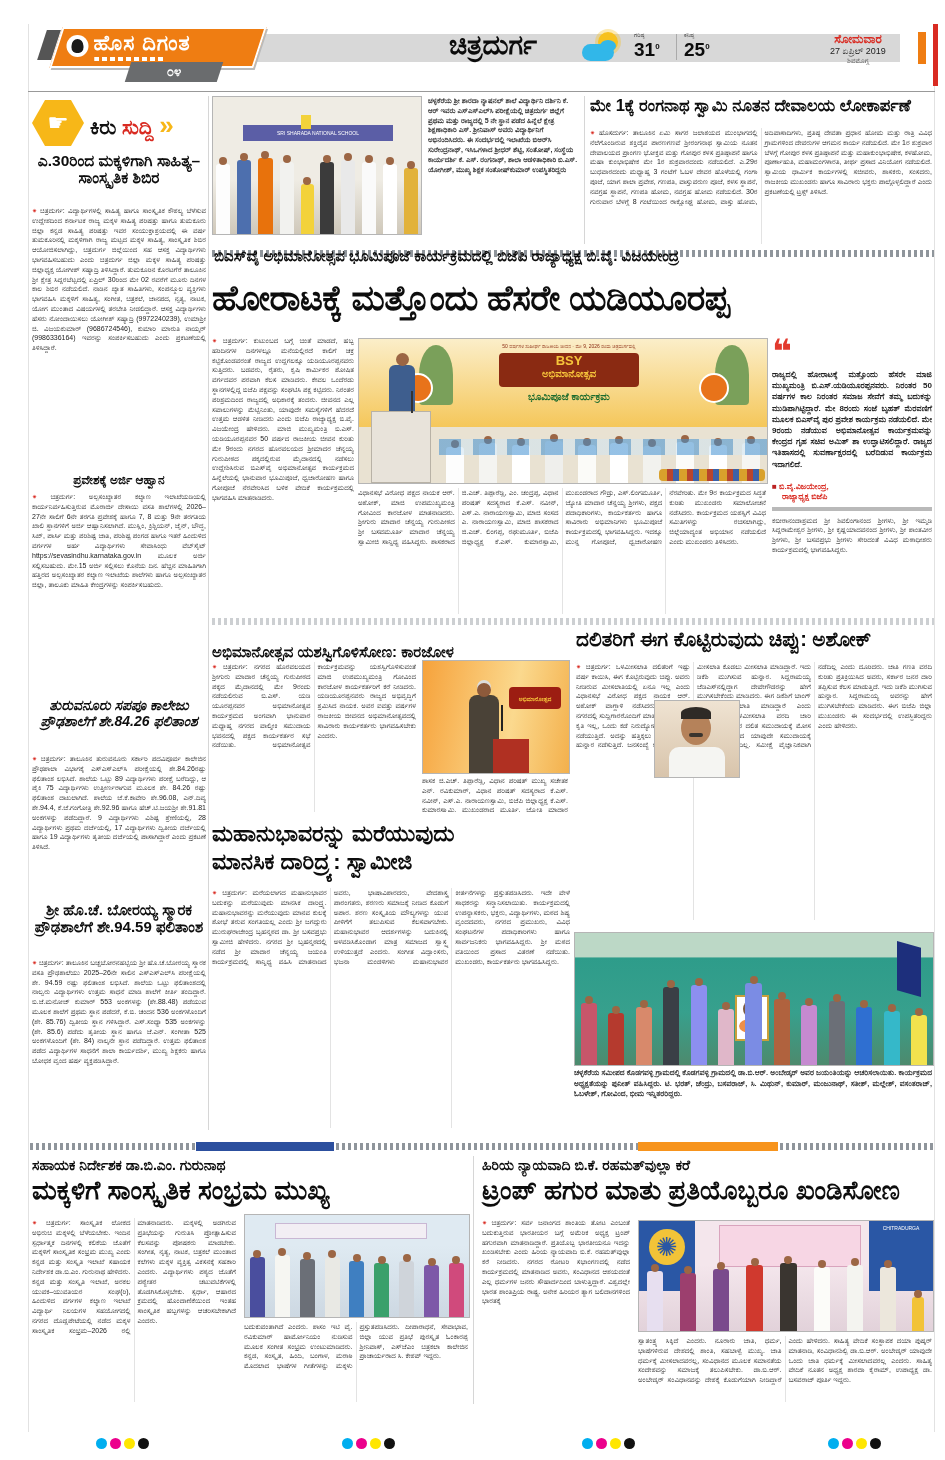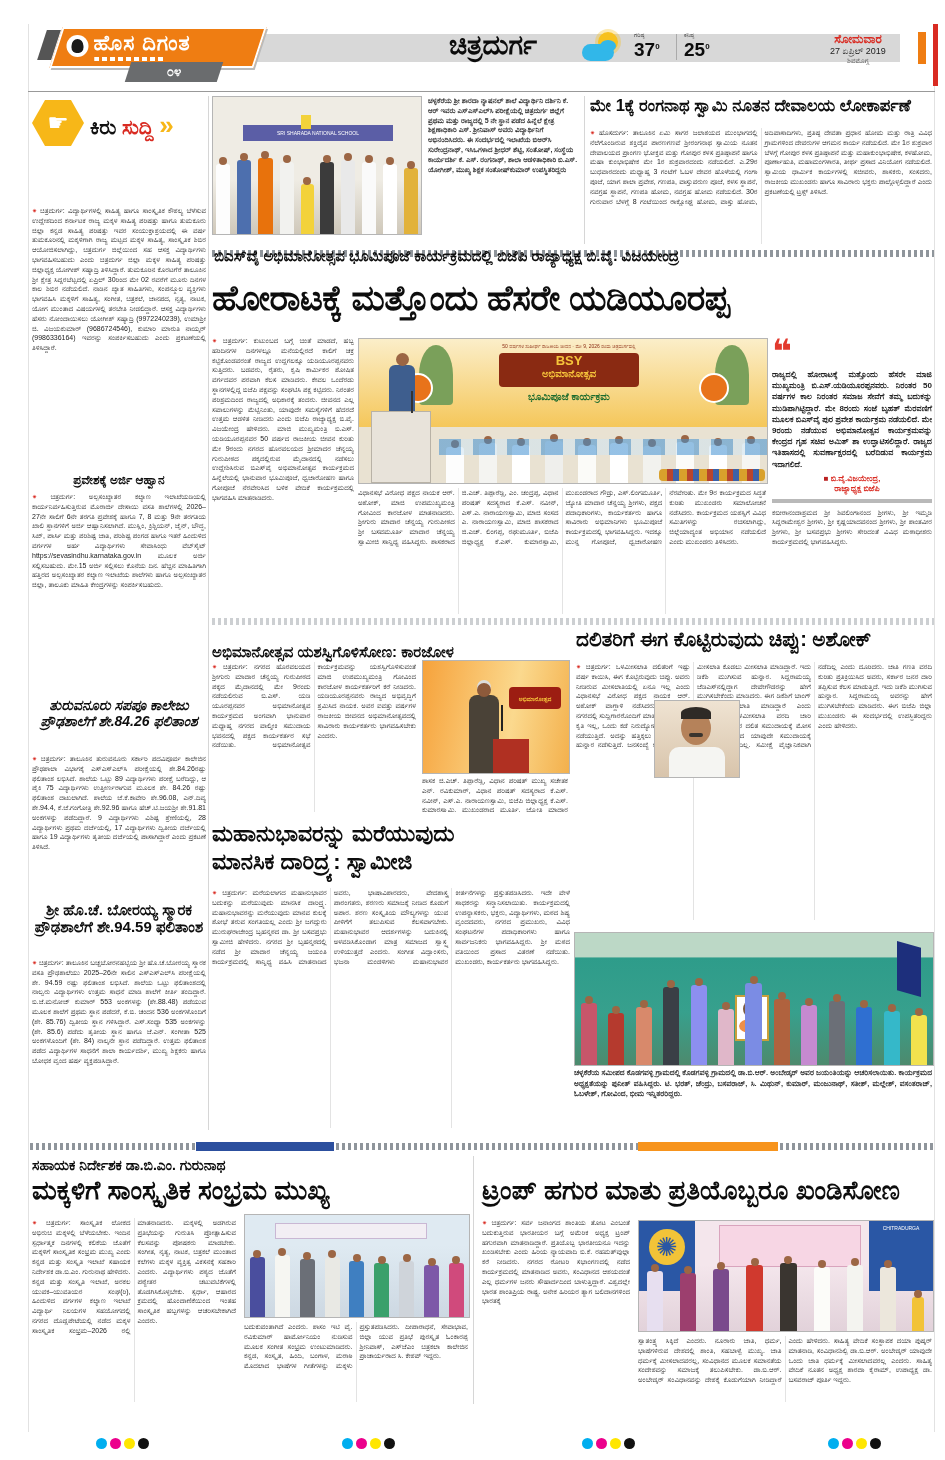--- a/index.html
+++ b/index.html
@@ -48,21 +48,21 @@
     </div>
     <div class="abs" style="left:350px;top:6px;width:230px;text-align:center;font-size:27px;font-weight:bold;color:#0c0c0c;">ಚಿತ್ರದುರ್ಗ</div>
 
     <div class="abs" style="left:552px;top:4px;width:52px;height:40px;">
       <div class="abs" style="left:18px;top:4px;width:20px;height:20px;border-radius:50%;background:#f7c11e;box-shadow:0 0 0 3px rgba(247,193,30,.35);"></div>
       <div class="abs" style="left:2px;top:16px;width:32px;height:17px;border-radius:10px;background:#31b7e9;"></div>
       <div class="abs" style="left:20px;top:12px;width:16px;height:12px;border-radius:50%;background:#31b7e9;"></div>
     </div>
     <div class="abs" style="left:606px;top:8px;width:36px;">
       <div style="font-size:6px;color:#333;">ಗರಿಷ್ಠ</div>
-      <div style="font-size:19px;font-weight:bold;color:#0c0c0c;"><span>37</span><sup style="font-size:8px;">0</sup></div>
+      <div style="font-size:19px;font-weight:bold;color:#0c0c0c;"><span>31</span><sup style="font-size:8px;">0</sup></div>
     </div>
     <div class="abs vline" style="left:648px;top:10px;height:26px;background:#aaa;"></div>
     <div class="abs" style="left:656px;top:8px;width:36px;">
       <div style="font-size:6px;color:#333;">ಕನಿಷ್ಠ</div>
       <div style="font-size:19px;font-weight:bold;color:#0c0c0c;"><span>25</span><sup style="font-size:8px;">0</sup></div>
     </div>
     <div class="abs" style="left:770px;top:8px;width:120px;text-align:center;">
       <div style="font-size:12px;font-weight:bold;color:#d92b22;">ಸೋಮವಾರ</div>
       <div style="font-size:9px;color:#222;">27 ಏಪ್ರಿಲ್ 2019</div>
       <div style="font-size:7px;color:#444;">ಶಿವಮೊಗ್ಗ</div>
@@ -75,20 +75,21 @@
   <div class="abs" style="left:32px;top:100px;width:174px;height:48px;">
     <div class="abs" style="left:0;top:0;width:52px;height:46px;background:#f7b718;clip-path:polygon(25% 0,75% 0,100% 50%,75% 100%,25% 100%,0 50%);color:#fff;font-size:24px;text-align:center;line-height:46px;">
       <span>☛</span>
     </div>
     <div class="abs" style="left:58px;top:10px;font-size:20px;font-weight:bold;text-align:right;">
       <span style="color:#111;">ಕಿರು</span>
       <span style="color:#d92b22;">ಸುದ್ದಿ</span>
       <span style="color:#f7b718;font-size:26px;">»</span>
     </div>
   </div>
+  <div class="abs hl center" style="left:32px;top:152px;width:174px;font-size:15.5px;">ಎ.30ರಿಂದ ಮಕ್ಕಳಿಗಾಗಿ ಸಾಹಿತ್ಯ–ಸಾಂಸ್ಕೃತಿಕ ಶಿಬಿರ</div>
   <div class="abs bt star" style="left:32px;top:206px;width:174px;height:262px;overflow:hidden;">ಚಿತ್ರದುರ್ಗ: ವಿದ್ಯಾರ್ಥಿಗಳಲ್ಲಿ ಸಾಹಿತ್ಯ ಹಾಗೂ ಸಾಂಸ್ಕೃತಿಕ ಕೌಶಲ್ಯ ಬೆಳೆಸುವ ಉದ್ದೇಶದಿಂದ ಕರ್ನಾಟಕ ರಾಜ್ಯ ಮಕ್ಕಳ ಸಾಹಿತ್ಯ ಪರಿಷತ್ತು ಹಾಗೂ ತುಮಕೂರು ಜಿಲ್ಲಾ ಕನ್ನಡ ಸಾಹಿತ್ಯ ಪರಿಷತ್ತು ಇವರ ಸಂಯುಕ್ತಾಶ್ರಯದಲ್ಲಿ ಈ ವರ್ಷ ತುಮಕೂರಿನಲ್ಲಿ ಮಕ್ಕಳಿಗಾಗಿ ರಾಜ್ಯ ಮಟ್ಟದ ಮಕ್ಕಳ ಸಾಹಿತ್ಯ, ಸಾಂಸ್ಕೃತಿಕ ಶಿಬಿರ ಆಯೋಜಿಸಲಾಗಿದ್ದು, ಚಿತ್ರದುರ್ಗ ಜಿಲ್ಲೆಯಿಂದ ಸಹ ಆಸಕ್ತ ವಿದ್ಯಾರ್ಥಿಗಳು ಭಾಗವಹಿಸಬಹುದು ಎಂದು ಚಿತ್ರದುರ್ಗ ಜಿಲ್ಲಾ ಮಕ್ಕಳ ಸಾಹಿತ್ಯ ಪರಿಷತ್ತು ಜಿಲ್ಲಾಧ್ಯಕ್ಷ ಯೋಗೀಶ್ ಸಹ್ಯಾದ್ರಿ ತಿಳಿಸಿದ್ದಾರೆ. ತುಮಕೂರಿನ ಕೊರಟಗೆರೆ ತಾಲೂಕಿನ ಶ್ರೀ ಕ್ಷೇತ್ರ ಸಿದ್ದರಬೆಟ್ಟದಲ್ಲಿ ಏಪ್ರಿಲ್ 30ರಿಂದ ಮೇ 02 ರವರೆಗೆ ಮೂರು ದಿನಗಳ ಕಾಲ ಶಿಬಿರ ನಡೆಯಲಿದೆ. ನಾಡಿನ ಖ್ಯಾತ ಸಾಹಿತಿಗಳು, ಸಂಪನ್ಮೂಲ ವ್ಯಕ್ತಿಗಳು ಭಾಗವಹಿಸಿ ಮಕ್ಕಳಿಗೆ ಸಾಹಿತ್ಯ, ಸಂಗೀತ, ಚಿತ್ರಕಲೆ, ಜಾನಪದ, ನೃತ್ಯ, ನಾಟಕ, ಯೋಗ ಮುಂತಾದ ವಿಷಯಗಳಲ್ಲಿ ತರಬೇತಿ ನೀಡಲಿದ್ದಾರೆ. ಆಸಕ್ತ ವಿದ್ಯಾರ್ಥಿಗಳು ಹೆಸರು ನೋಂದಾಯಿಸಲು ಯೋಗೀಶ್ ಸಹ್ಯಾದ್ರಿ (9972240239), ಉಮಾಶ್ರೀ ಜಿ. ವಿಜಯಕುಮಾರ್ (9686724546), ಕುಮಾರಿ ಮಾರುತಿ ನಾಯ್ಕರ್ (9986336164) ಇವರನ್ನು ಸಂಪರ್ಕಿಸಬಹುದು ಎಂದು ಪ್ರಕಟಣೆಯಲ್ಲಿ ತಿಳಿಸಿದ್ದಾರೆ.</div>
   <div class="abs hl center" style="left:32px;top:474px;width:174px;font-size:12px;">ಪ್ರವೇಶಕ್ಕೆ ಅರ್ಜಿ ಆಹ್ವಾನ</div>
   <div class="abs bt star" style="left:32px;top:492px;width:174px;height:200px;overflow:hidden;">ಚಿತ್ರದುರ್ಗ: ಅಲ್ಪಸಂಖ್ಯಾತರ ಕಲ್ಯಾಣ ಇಲಾಖೆಯಡಿಯಲ್ಲಿ ಕಾರ್ಯನಿರ್ವಹಿಸುತ್ತಿರುವ ಮೊರಾರ್ಜಿ ದೇಸಾಯಿ ವಸತಿ ಶಾಲೆಗಳಲ್ಲಿ 2026–27ನೇ ಸಾಲಿಗೆ 6ನೇ ತರಗತಿ ಪ್ರವೇಶಕ್ಕೆ ಹಾಗೂ 7, 8 ಮತ್ತು 9ನೇ ತರಗತಿಯ ಖಾಲಿ ಸ್ಥಾನಗಳಿಗೆ ಅರ್ಜಿ ಆಹ್ವಾನಿಸಲಾಗಿದೆ. ಮುಸ್ಲಿಂ, ಕ್ರಿಶ್ಚಿಯನ್, ಜೈನ್, ಬೌದ್ಧ, ಸಿಖ್, ಪಾರ್ಸಿ ಮತ್ತು ಪರಿಶಿಷ್ಟ ಜಾತಿ, ಪರಿಶಿಷ್ಟ ಪಂಗಡ ಹಾಗೂ ಇತರೆ ಹಿಂದುಳಿದ ವರ್ಗಗಳ ಅರ್ಹ ವಿದ್ಯಾರ್ಥಿಗಳು ಸೇವಾಸಿಂಧು ವೆಬ್‌ಸೈಟ್ https://sevasindhu.karnataka.gov.in ಮೂಲಕ ಅರ್ಜಿ ಸಲ್ಲಿಸಬಹುದು. ಮೇ.15 ಅರ್ಜಿ ಸಲ್ಲಿಸಲು ಕೊನೆಯ ದಿನ. ಹೆಚ್ಚಿನ ಮಾಹಿತಿಗಾಗಿ ಹತ್ತಿರದ ಅಲ್ಪಸಂಖ್ಯಾತರ ಕಲ್ಯಾಣ ಇಲಾಖೆಯ ಶಾಲೆಗಳು ಹಾಗೂ ಅಲ್ಪಸಂಖ್ಯಾತರ ಜಿಲ್ಲಾ, ತಾಲೂಕು ಮಾಹಿತಿ ಕೇಂದ್ರಗಳನ್ನು ಸಂಪರ್ಕಿಸಬಹುದು.</div>
   <div class="abs hl center" style="left:32px;top:698px;width:174px;font-size:14px;font-style:italic;">ತುರುವನೂರು ಸಪಪೂ ಕಾಲೇಜು ಪ್ರೌಢಶಾಲೆಗೆ ಶೇ.84.26 ಫಲಿತಾಂಶ</div>
   <div class="abs bt star" style="left:32px;top:754px;width:174px;height:144px;overflow:hidden;">ಚಿತ್ರದುರ್ಗ: ತಾಲೂಕಿನ ತುರುವನೂರು ಸರ್ಕಾರಿ ಪದವಿಪೂರ್ವ ಕಾಲೇಜಿನ ಪ್ರೌಢಶಾಲಾ ವಿಭಾಗಕ್ಕೆ ಎಸ್‌ಎಸ್‌ಎಲ್‌ಸಿ ಪರೀಕ್ಷೆಯಲ್ಲಿ ಶೇ.84.26ರಷ್ಟು ಫಲಿತಾಂಶ ಲಭಿಸಿದೆ. ಶಾಲೆಯ ಒಟ್ಟು 89 ವಿದ್ಯಾರ್ಥಿಗಳು ಪರೀಕ್ಷೆ ಬರೆದಿದ್ದು, ಆ ಪೈಕಿ 75 ವಿದ್ಯಾರ್ಥಿಗಳು ಉತ್ತೀರ್ಣರಾಗುವ ಮೂಲಕ ಶೇ. 84.26 ರಷ್ಟು ಫಲಿತಾಂಶ ದಾಖಲಾಗಿದೆ. ಶಾಲೆಯ ಜೆ.ಕೆ.ಕಾವೇರಿ ಶೇ.96.08, ಎನ್.ದಿವ್ಯ ಶೇ.94.4, ಕೆ.ಜೆ.ಗಂಗೋತ್ರಿ ಶೇ.92.96 ಹಾಗೂ ಹೆಚ್.ಟಿ.ಜಯಶ್ರೀ ಶೇ.91.81 ಅಂಕಗಳನ್ನು ಪಡೆದಿದ್ದಾರೆ. 9 ವಿದ್ಯಾರ್ಥಿಗಳು ವಿಶಿಷ್ಟ ಶ್ರೇಣಿಯಲ್ಲಿ, 28 ವಿದ್ಯಾರ್ಥಿಗಳು ಪ್ರಥಮ ದರ್ಜೆಯಲ್ಲಿ, 17 ವಿದ್ಯಾರ್ಥಿಗಳು ದ್ವಿತೀಯ ದರ್ಜೆಯಲ್ಲಿ ಹಾಗೂ 19 ವಿದ್ಯಾರ್ಥಿಗಳು ತೃತೀಯ ದರ್ಜೆಯಲ್ಲಿ ಪಾಸಾಗಿದ್ದಾರೆ ಎಂದು ಪ್ರಕಟಣೆ ತಿಳಿಸಿದೆ.</div>
   <div class="abs hl center" style="left:32px;top:902px;width:174px;font-size:15px;">ಶ್ರೀ ಹೊ.ಚೆ. ಬೋರಯ್ಯ ಸ್ಮಾರಕ ಪ್ರೌಢಶಾಲೆಗೆ ಶೇ.94.59 ಫಲಿತಾಂಶ</div>
   <div class="abs bt star" style="left:32px;top:958px;width:174px;height:172px;overflow:hidden;">ಚಿತ್ರದುರ್ಗ: ತಾಲೂಕಿನ ಬಚ್ಚಬೋರನಹಟ್ಟಿಯ ಶ್ರೀ ಹೊ.ಚೆ.ಬೋರಯ್ಯ ಸ್ಮಾರಕ ವಸತಿ ಪ್ರೌಢಶಾಲೆಯು 2025–26ನೇ ಸಾಲಿನ ಎಸ್‌ಎಸ್‌ಎಲ್‌ಸಿ ಪರೀಕ್ಷೆಯಲ್ಲಿ ಶೇ. 94.59 ರಷ್ಟು ಫಲಿತಾಂಶ ಲಭಿಸಿದೆ. ಶಾಲೆಯ ಒಟ್ಟು ಫಲಿತಾಂಶದಲ್ಲಿ ನಾಲ್ವರು ವಿದ್ಯಾರ್ಥಿಗಳು ಉತ್ತಮ ಸಾಧನೆ ಮಾಡಿ ಶಾಲೆಗೆ ಕೀರ್ತಿ ತಂದಿದ್ದಾರೆ. ಬಿ.ಜೆ.ಮನೋಜ್ ಕುಮಾರ್ 553 ಅಂಕಗಳನ್ನು (ಶೇ.88.48) ಪಡೆಯುವ ಮೂಲಕ ಶಾಲೆಗೆ ಪ್ರಥಮ ಸ್ಥಾನ ಪಡೆದರೆ, ಕೆ.ಬಿ. ಚಂದನ 536 ಅಂಕಗಳೊಂದಿಗೆ (ಶೇ. 85.76) ದ್ವಿತೀಯ ಸ್ಥಾನ ಗಳಿಸಿದ್ದಾರೆ. ಎಸ್.ಸಂಧ್ಯಾ 535 ಅಂಕಗಳನ್ನು (ಶೇ. 85.6) ಪಡೆದು ತೃತೀಯ ಸ್ಥಾನ ಹಾಗೂ ಜೆ.ಎನ್. ಸಂಗೀತಾ 525 ಅಂಕಗಳೊಂದಿಗೆ (ಶೇ. 84) ನಾಲ್ಕನೇ ಸ್ಥಾನ ಪಡೆದಿದ್ದಾರೆ. ಉತ್ತಮ ಫಲಿತಾಂಶ ಪಡೆದ ವಿದ್ಯಾರ್ಥಿಗಳ ಸಾಧನೆಗೆ ಶಾಲಾ ಕಾರ್ಯದರ್ಶಿ, ಮುಖ್ಯ ಶಿಕ್ಷಕರು ಹಾಗೂ ಬೋಧಕ ವೃಂದ ಹರ್ಷ ವ್ಯಕ್ತಪಡಿಸಿದ್ದಾರೆ.</div>
   <div class="abs vline" style="left:208px;top:96px;height:1034px;"></div>
 
   <div class="abs photo" style="left:212px;top:96px;width:208px;height:137px;background:linear-gradient(#efece4 60%,#cfc8ba);">
@@ -194,21 +195,21 @@
     </div>
     <div class="abs" style="left:80px;bottom:28px;right:0;height:16px;background:repeating-linear-gradient(90deg,#3f8fd1 0 22px,#cfe4f2 22px 34px);opacity:.55;"></div>
     <div class="abs" style="left:300px;bottom:2px;width:106px;height:12px;background:repeating-linear-gradient(90deg,#d9a12c 0 8px,#b8442c 8px 14px,#3b62a8 14px 20px);border-radius:4px;"></div>
   </div>
 
   <div class="abs bt cols4" style="left:358px;top:488px;width:408px;height:126px;overflow:hidden;">ವಿಧಾನಸಭೆ ವಿರೋಧ ಪಕ್ಷದ ನಾಯಕ ಆರ್. ಅಶೋಕ್, ಮಾಜಿ ಉಪಮುಖ್ಯಮಂತ್ರಿ ಗೋವಿಂದ ಕಾರಜೋಳ ಮಾತನಾಡಿದರು. ಶ್ರೀಗುರು ಮಾದಾರ ಚೆನ್ನಯ್ಯ ಗುರುಪೀಠದ ಶ್ರೀ ಬಸವಮೂರ್ತಿ ಮಾದಾರ ಚೆನ್ನಯ್ಯ ಸ್ವಾಮೀಜಿ ಸಾನ್ನಿಧ್ಯ ವಹಿಸಿದ್ದರು. ಶಾಸಕರಾದ ಜಿ.ಎಚ್. ತಿಪ್ಪಾರೆಡ್ಡಿ, ಎಂ. ಚಂದ್ರಪ್ಪ, ವಿಧಾನ ಪರಿಷತ್ ಸದಸ್ಯರಾದ ಕೆ.ಎಸ್. ನವೀನ್, ಎಸ್.ಎ. ನಾರಾಯಣಸ್ವಾಮಿ, ಮಾಜಿ ಸಂಸದ ಎ. ನಾರಾಯಣಸ್ವಾಮಿ, ಮಾಜಿ ಶಾಸಕರಾದ ಜಿ.ಎಚ್. ಲಿಂಗಪ್ಪ, ರಘುಮೂರ್ತಿ, ಬಿಜೆಪಿ ಜಿಲ್ಲಾಧ್ಯಕ್ಷ ಕೆ.ಎಸ್. ಕುಮಾರಸ್ವಾಮಿ, ಮುಖಂಡರಾದ ಗೌಡ್ರು, ಎಸ್.ಲಿಂಗಮೂರ್ತಿ, ಜ್ಯೋತಿ ಮಾದಾರ ಚೆನ್ನಯ್ಯ ಶ್ರೀಗಳು, ಪಕ್ಷದ ಪದಾಧಿಕಾರಿಗಳು, ಕಾರ್ಯಕರ್ತರು ಹಾಗೂ ಸಾವಿರಾರು ಅಭಿಮಾನಿಗಳು ಭೂಮಿಪೂಜೆ ಕಾರ್ಯಕ್ರಮದಲ್ಲಿ ಭಾಗವಹಿಸಿದ್ದರು. ಇದಕ್ಕೂ ಮುನ್ನ ಗೋಪೂಜೆ, ಧ್ವಜಾರೋಹಣ ನೆರವೇರಿತು. ಮೇ 9ರ ಕಾರ್ಯಕ್ರಮದ ಸಿದ್ಧತೆ ಕುರಿತು ಮುಖಂಡರು ಸಮಾಲೋಚನೆ ನಡೆಸಿದರು. ಕಾರ್ಯಕ್ರಮದ ಯಶಸ್ಸಿಗೆ ವಿವಿಧ ಸಮಿತಿಗಳನ್ನು ರಚಿಸಲಾಗಿದ್ದು, ಜಿಲ್ಲೆಯಾದ್ಯಂತ ಅಭಿಯಾನ ನಡೆಯಲಿದೆ ಎಂದು ಮುಖಂಡರು ತಿಳಿಸಿದರು.</div>
 
   <div class="abs" style="left:772px;top:338px;width:160px;">
     <span class="qmark">❝</span>
     <div class="bt" style="font-size:8px;font-weight:bold;color:#222;margin-top:2px;">ರಾಜ್ಯದಲ್ಲಿ ಹೋರಾಟಕ್ಕೆ ಮತ್ತೊಂದು ಹೆಸರೇ ಮಾಜಿ ಮುಖ್ಯಮಂತ್ರಿ ಬಿ.ಎಸ್.ಯಡಿಯೂರಪ್ಪನವರು. ನಿರಂತರ 50 ವರ್ಷಗಳ ಕಾಲ ನಿರಂತರ ಸಮಾಜ ಸೇವೆಗೆ ತಮ್ಮ ಬದುಕನ್ನು ಮುಡಿಪಾಗಿಟ್ಟಿದ್ದಾರೆ. ಮೇ 8ರಂದು ಸಂಜೆ ಬೃಹತ್ ಮೆರವಣಿಗೆ ಮೂಲಕ ಬಿಎಸ್‌ವೈ ಪುರ ಪ್ರವೇಶ ಕಾರ್ಯಕ್ರಮ ನಡೆಯಲಿದೆ. ಮೇ 9ರಂದು ನಡೆಯುವ ಅಭಿಮಾನೋತ್ಸವ ಕಾರ್ಯಕ್ರಮವನ್ನು ಕೇಂದ್ರದ ಗೃಹ ಸಚಿವ ಅಮಿತ್ ಶಾ ಉದ್ಘಾಟಿಸಲಿದ್ದಾರೆ. ರಾಜ್ಯದ ಇತಿಹಾಸದಲ್ಲಿ ಸುವರ್ಣಾಕ್ಷರದಲ್ಲಿ ಬರೆದಿಡುವ ಕಾರ್ಯಕ್ರಮ ಇದಾಗಲಿದೆ.</div>
-    <div style="margin-top:4px;font-size:8px;font-weight:bold;color:#d92b22;text-align:center;">
+    <div style="margin-top:12px;font-size:8px;font-weight:bold;color:#d92b22;">
       <span style="color:#b22;">■</span>
       <span>ಬಿ.ವೈ.ವಿಜಯೇಂದ್ರ,</span><br>
       <span style="padding-left:10px;">ರಾಜ್ಯಾಧ್ಯಕ್ಷ ಬಿಜೆಪಿ</span>
     </div>
     <div style="height:4px;background:#b9b9b9;margin:5px 0;"></div>
     <div class="bt">ಕಬೀರಾನಂದಾಶ್ರಮದ ಶ್ರೀ ಶಿವಲಿಂಗಾನಂದ ಶ್ರೀಗಳು, ಶ್ರೀ ಇಮ್ಮಡಿ ಸಿದ್ದರಾಮೇಶ್ವರ ಶ್ರೀಗಳು, ಶ್ರೀ ಕೃಷ್ಣಯಾದವನಂದ ಶ್ರೀಗಳು, ಶ್ರೀ ಶಾಂತವೀರ ಶ್ರೀಗಳು, ಶ್ರೀ ಬಸವಪ್ರಭು ಶ್ರೀಗಳು ಸೇರಿದಂತೆ ವಿವಿಧ ಮಠಾಧೀಶರು ಕಾರ್ಯಕ್ರಮದಲ್ಲಿ ಭಾಗವಹಿಸಿದ್ದರು.</div>
   </div>
 
   <div class="abs ticks" style="left:212px;top:618px;width:722px;opacity:.45;"></div>
 
@@ -323,20 +324,21 @@
           <i></i>
         </span>
       <span class="pp" style="width:15px;height:54px;background:#d04a7c;">
           <i></i>
         </span>
     </div>
   </div>
   <div class="abs bt cols2" style="left:244px;top:1322px;width:224px;height:80px;overflow:hidden;">ಬದುಕುವಂತಾಗಿದೆ ಎಂದರು. ಶಾಸಂ ಇಟಿ ವೈ. ರವಿಕುಮಾರ್ ಹಾರ್ಮೋನಿಯಂ ನುಡಿಸುವ ಮೂಲಕ ಸಂಗೀತ ಸಂಭ್ರಮ ಉಂಟುಮಾಡಿದರು. ಕನ್ನಡ, ಸಂಸ್ಕೃತ, ಹಿಂದಿ, ಬಂಗಾಳ, ಮರಾಠಿ ಮೊದಲಾದ ಭಾಷೆಗಳ ಗೀತೆಗಳನ್ನು ಮಕ್ಕಳು ಪ್ರಸ್ತುತಪಡಿಸಿದರು. ದೀಪಾರಾಧನೆ, ಸೇವಾಭಾವ, ಜಿಲ್ಲಾ ಯುವ ಪ್ರತಿಭೆ ಪುರಸ್ಕೃತ ಓಂಕಾರಪ್ಪ ಶ್ರೀನಿವಾಸ್, ಎಸ್‌ಜೆಎಂ ಚಿತ್ರಕಲಾ ಕಾಲೇಜಿನ ಪ್ರಾಚಾರ್ಯರಾದ ಸಿ. ಕೇಶವ್ ಇದ್ದರು.</div>
   <div class="abs vline" style="left:473px;top:1156px;height:248px;"></div>
 
+  <div class="abs hl" style="left:482px;top:1158px;width:450px;font-size:14px;">ಹಿರಿಯ ನ್ಯಾಯವಾದಿ ಬಿ.ಕೆ. ರಹಮತ್‌ವುಲ್ಲಾ ಕರೆ</div>
   <div class="abs hl" style="left:482px;top:1176px;width:450px;font-size:26px;">ಟ್ರಂಪ್ ಹಗುರ ಮಾತು ಪ್ರತಿಯೊಬ್ಬರೂ ಖಂಡಿಸೋಣ</div>
   <div class="abs bt star" style="left:482px;top:1218px;width:148px;height:184px;overflow:hidden;">ಚಿತ್ರದುರ್ಗ: ಸರ್ವ ಜನಾಂಗದ ಶಾಂತಿಯ ತೋಟ ಎಂಬಂತೆ ಬದುಕುತ್ತಿರುವ ಭಾರತೀಯರ ಬಗ್ಗೆ ಅಮೆರಿಕ ಅಧ್ಯಕ್ಷ ಟ್ರಂಪ್ ಹಗುರವಾಗಿ ಮಾತನಾಡಿದ್ದಾರೆ. ಪ್ರತಿಯೊಬ್ಬ ಭಾರತೀಯನೂ ಇದನ್ನು ಖಂಡಿಸಬೇಕು ಎಂದು ಹಿರಿಯ ನ್ಯಾಯವಾದಿ ಬಿ.ಕೆ. ರಹಮತ್‌ವುಲ್ಲಾ ಕರೆ ನೀಡಿದರು. ನಗರದ ರೋಟರಿ ಸಭಾಂಗಣದಲ್ಲಿ ನಡೆದ ಕಾರ್ಯಕ್ರಮದಲ್ಲಿ ಮಾತನಾಡಿದ ಅವರು, ಸಂವಿಧಾನದ ಆಶಯದಂತೆ ಎಲ್ಲ ಧರ್ಮಗಳ ಜನರು ಸೌಹಾರ್ದದಿಂದ ಬಾಳುತ್ತಿದ್ದಾರೆ. ವಿಶ್ವದಲ್ಲೇ ಭಾರತ ಶಾಂತಿಪ್ರಿಯ ರಾಷ್ಟ್ರ. ಅನೇಕ ಹಿರಿಯರ ತ್ಯಾಗ ಬಲಿದಾನಗಳಿಂದ ಭಾರತಕ್ಕೆ</div>
   <div class="abs photo" style="left:638px;top:1220px;width:294px;height:110px;background:linear-gradient(#f4e6ec 40%,#e2d2da);">
     <div class="abs" style="left:0;top:0;width:56px;height:70px;background:#2a57a5;">
       <div class="abs" style="left:10px;top:8px;width:36px;height:36px;border-radius:50%;background:#f2c338;color:#2a57a5;font-size:26px;text-align:center;line-height:36px;">
         <span>✺</span>
       </div>
     </div>
     <div class="abs" style="right:0;top:0;width:64px;height:70px;background:#2a57a5;">
       <div style="font-size:5px;color:#fff;text-align:center;margin-top:4px;">CHITRADURGA</div>

